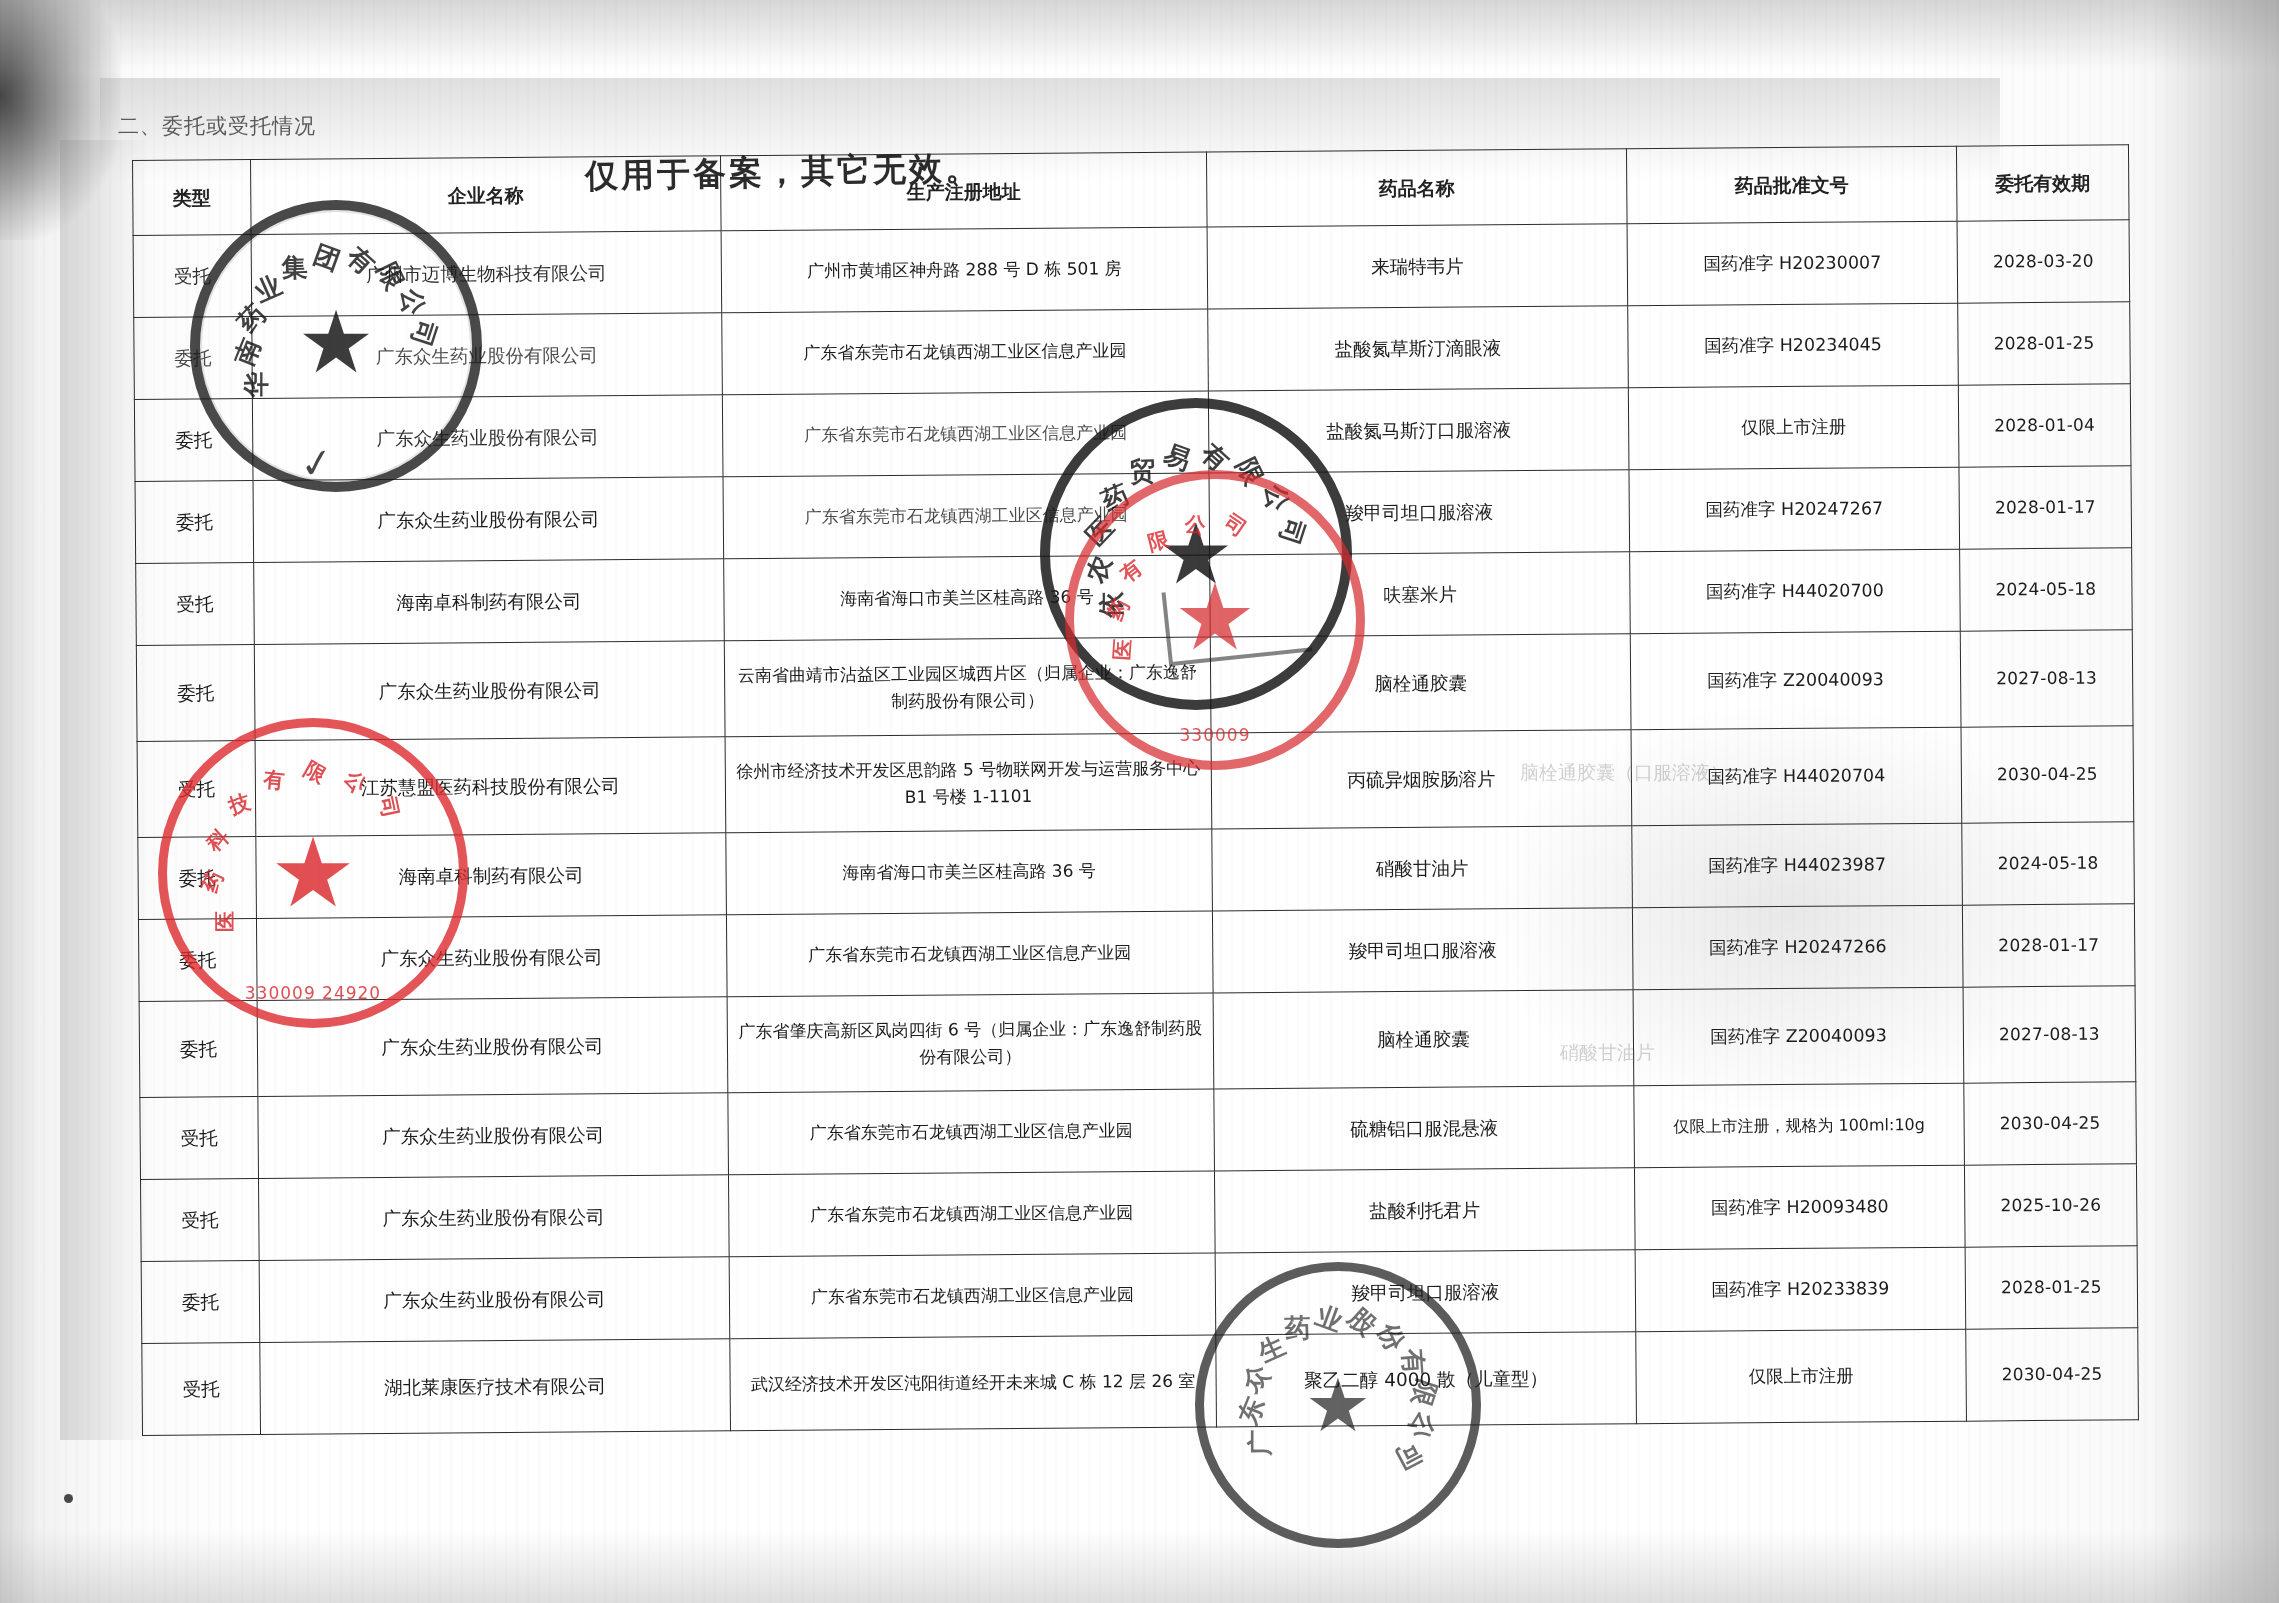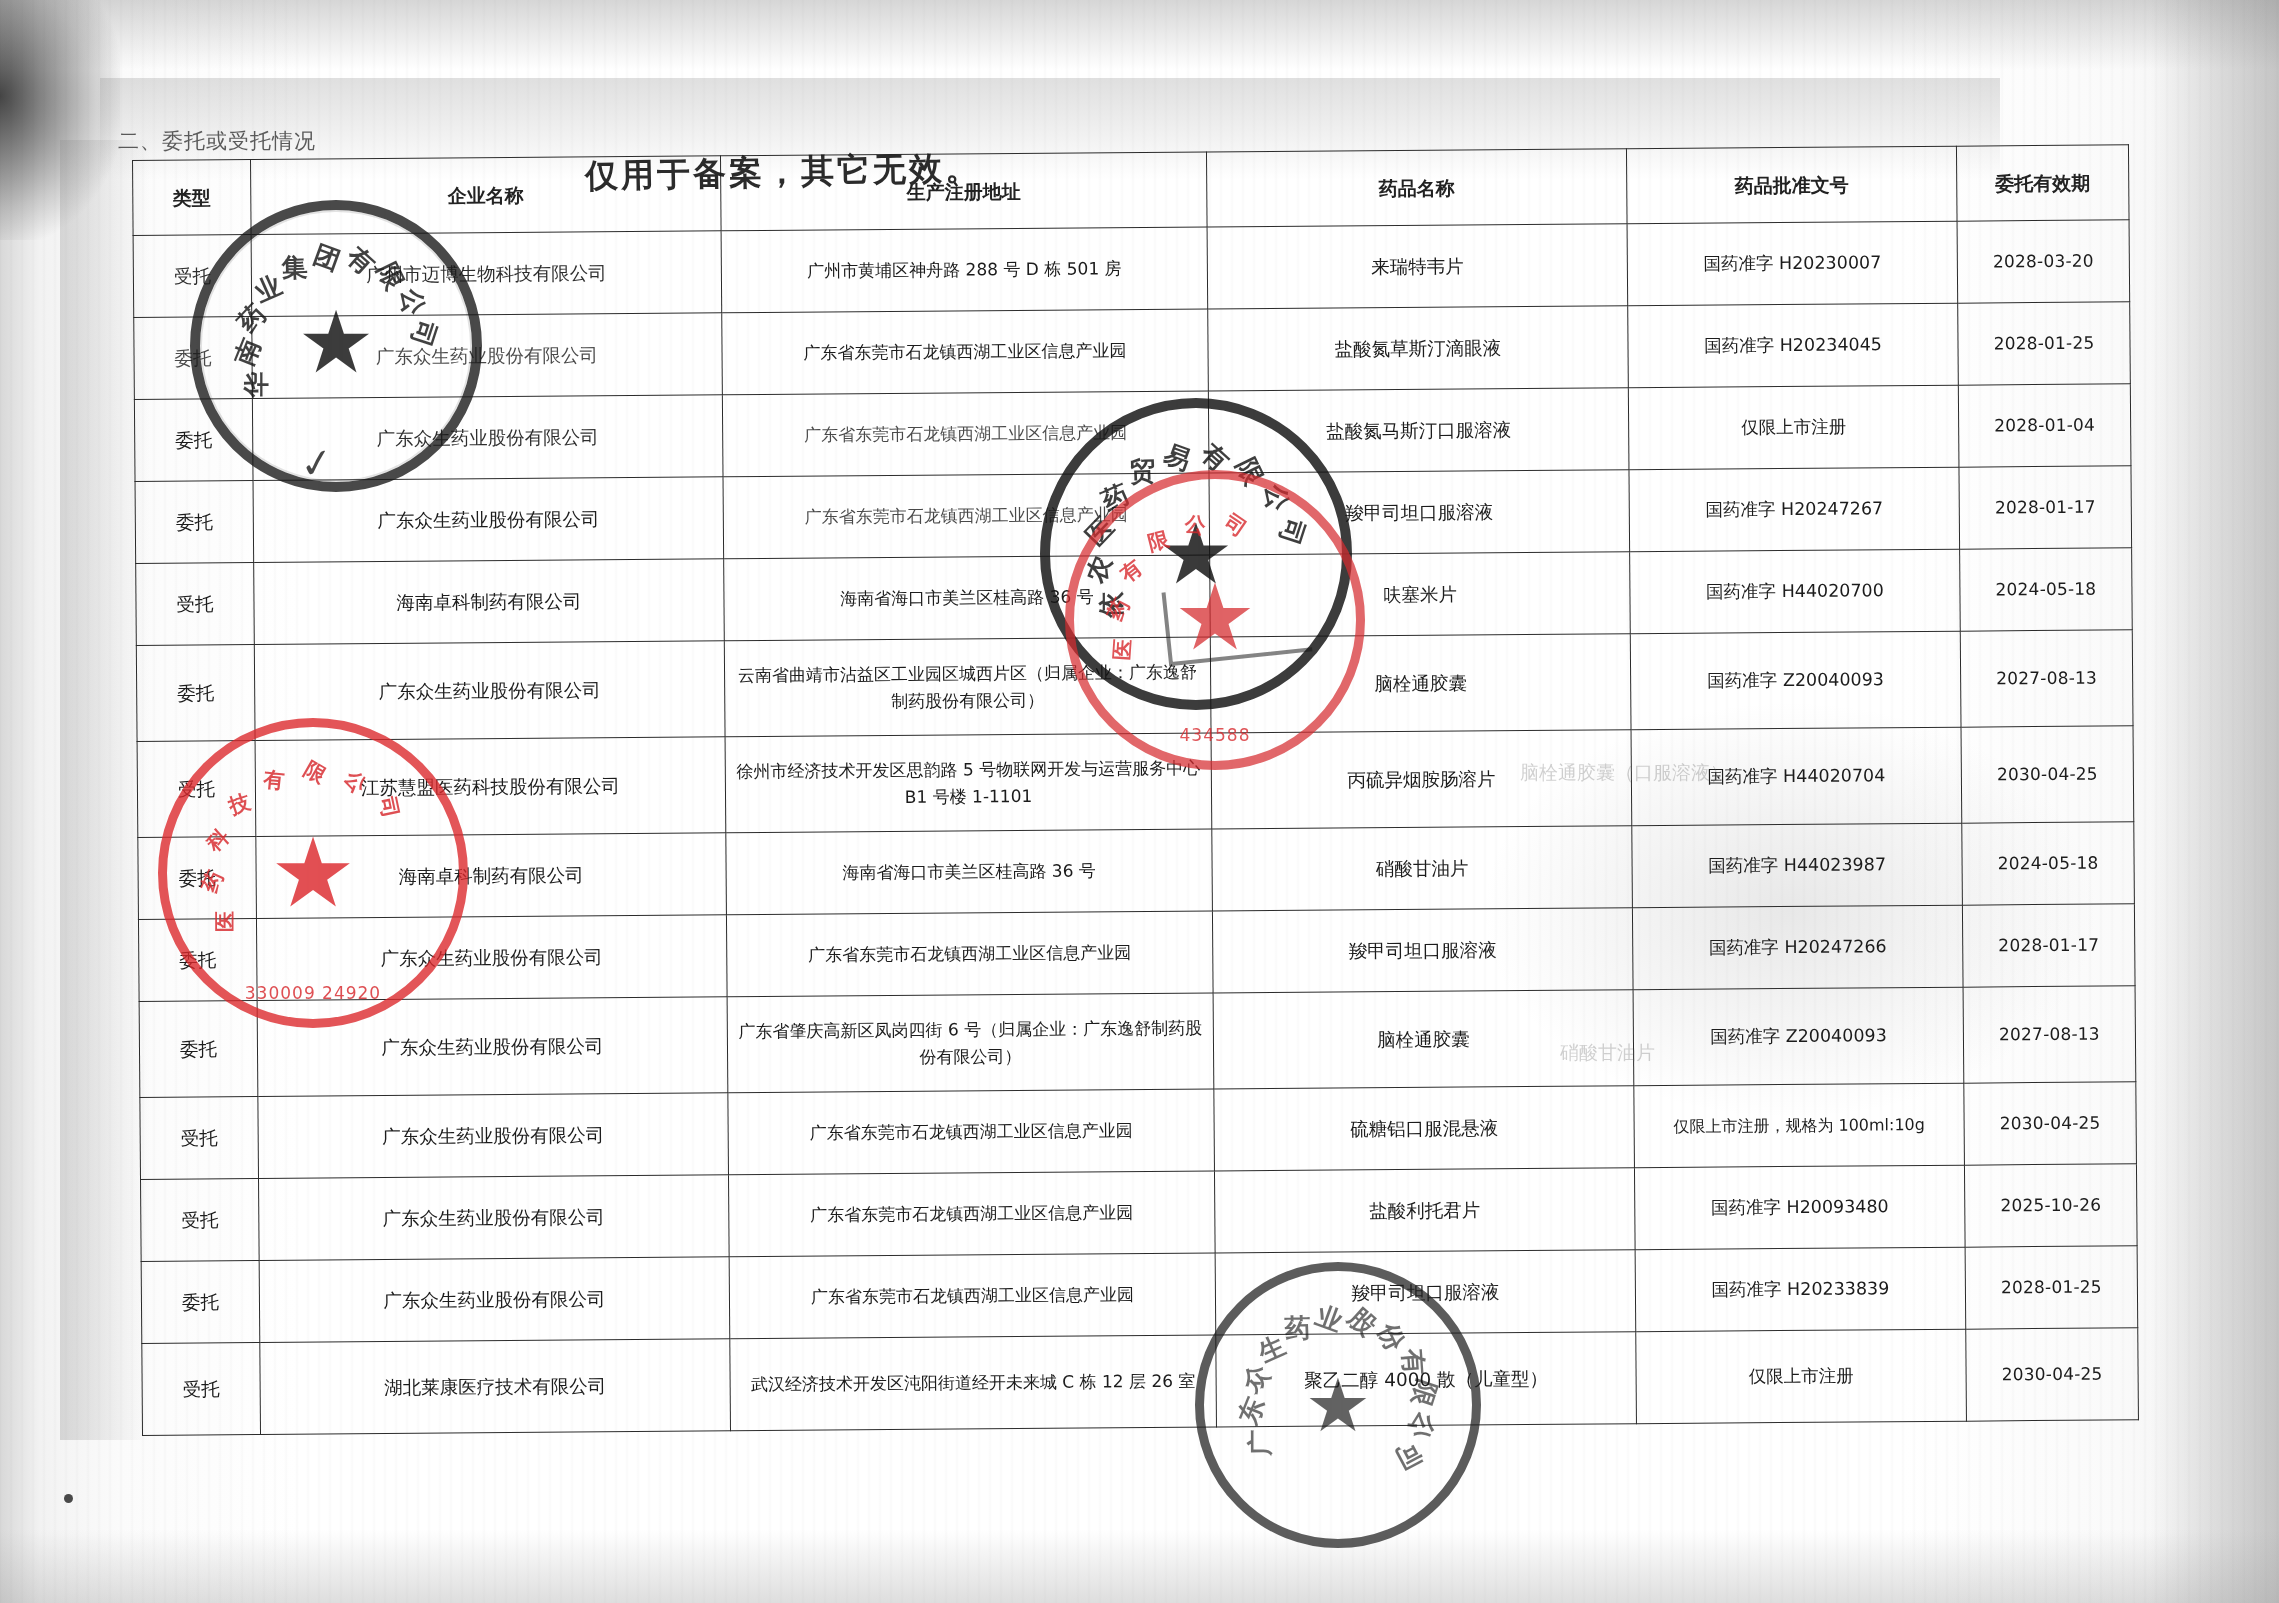--- a/index.html
+++ b/index.html
@@ -35,21 +35,20 @@
   .smudge.mid{left:1480px;top:700px;width:620px;height:420px;
     background:radial-gradient(ellipse at 50% 50%,rgba(150,150,150,.22),rgba(255,255,255,0) 70%);}
   .smudge.leftnoise{left:60px;top:140px;width:90px;height:1300px;
     background:linear-gradient(90deg,rgba(140,140,140,.30),rgba(255,255,255,0));}
 
   
   .sec-title{
     position:absolute;left:118px;top:112px;
     font-size:21px;letter-spacing:1px;color:#3a3a3a;
     opacity:.82;
-    margin-top:15px;
   }
 
   
   .tbl-wrap{
     position:absolute;left:132px;top:160px;width:1996px;
     transform:rotate(-0.45deg);transform-origin:0 0;
   }
   table{border-collapse:collapse;width:1996px;table-layout:fixed;}
   th,td{
     border:1.6px solid #2b2b2b;
@@ -396,21 +395,21 @@
   <div class="stamp stamp-red stamp-red1">
     <div class="ring-label">
       <span class="red-txt" style="transform:rotate(-110deg) translate(0,-114px) rotate(24deg);">医</span>
       <span class="red-txt" style="transform:rotate(-86deg) translate(0,-114px) rotate(24deg);">药</span>
       <span class="red-txt" style="transform:rotate(-62deg) translate(0,-114px) rotate(24deg);">有</span>
       <span class="red-txt" style="transform:rotate(-38deg) translate(0,-114px) rotate(24deg);">限</span>
       <span class="red-txt" style="transform:rotate(-14deg) translate(0,-114px) rotate(24deg);">公</span>
       <span class="red-txt" style="transform:rotate(10deg) translate(0,-114px) rotate(24deg);">司</span>
     </div>
     <div class="star">★</div>
-    <div class="code-txt red-txt">434588 </div>
+    <div class="code-txt red-txt">330009 </div>
   </div>
 
   <div class="stamp stamp-red stamp-red2">
     <div class="ring-label">
       <span class="red-txt" style="transform:rotate(-120deg) translate(0,-118px) rotate(30deg);">医</span>
       <span class="red-txt" style="transform:rotate(-96deg) translate(0,-118px) rotate(30deg);">药</span>
       <span class="red-txt" style="transform:rotate(-72deg) translate(0,-118px) rotate(30deg);">科</span>
       <span class="red-txt" style="transform:rotate(-48deg) translate(0,-118px) rotate(30deg);">技</span>
       <span class="red-txt" style="transform:rotate(-24deg) translate(0,-118px) rotate(30deg);">有</span>
       <span class="red-txt" style="transform:rotate(0deg) translate(0,-118px) rotate(30deg);">限</span>

